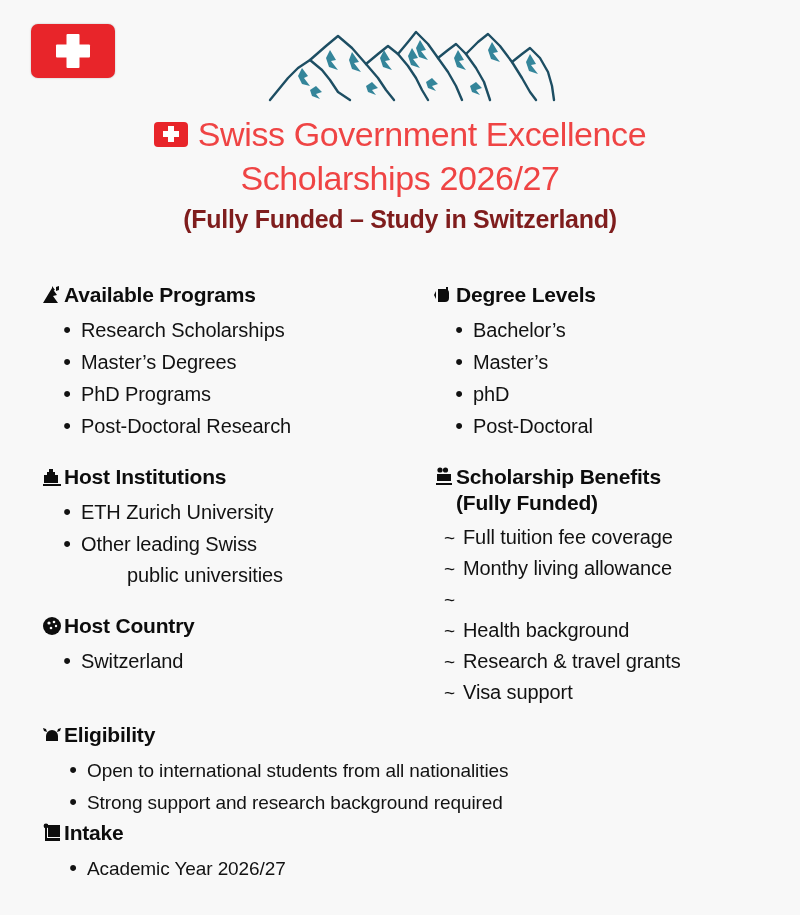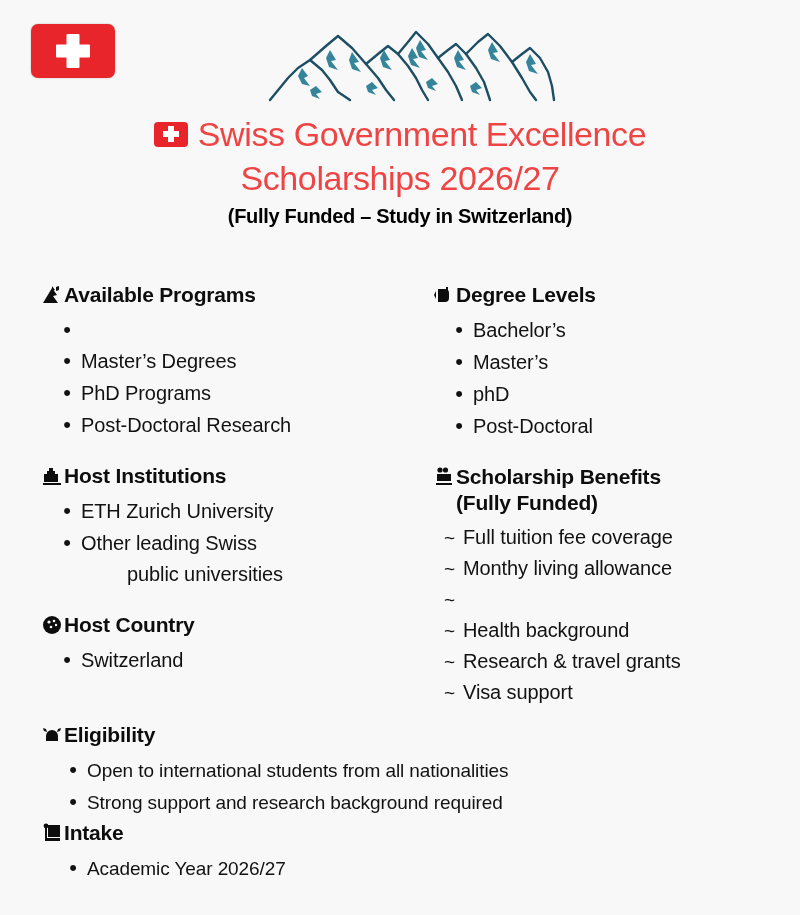--- a/index.html
+++ b/index.html
@@ -104,24 +104,24 @@
   }
   .mini-flag .mh {
     position: absolute;
     left: 50%; top: 50%;
     transform: translate(-50%,-50%);
     width: 16px; height: 6px;
     background: #fff;
   }
   .subtitle {
     margin-top: 5px;
-    font-size: 20px;
+    font-size: 25px;
     font-weight: bold;
     letter-spacing: -0.3px;
-    color: #000000;
+    color: #7f1d1d;
     text-align: center;
   }
 
   
   .columns {
     position: absolute;
     top: 282px;
     left: 0;
     width: 800px;
     height: 440px;
@@ -264,20 +264,21 @@
           <span class="gicon">
             <svg viewBox="0 0 24 24" width="24" height="24">
                 <path fill="#0d0d0d" d="M3 20 L12 5 L17 12 L13 13 L18 20 Z M12 3 L15 7 L12 8 Z M16 4 L19 3 L19 7 L16 8 Z"></path>
               </svg>
           </span>
           <span class="htext">Available Programs</span>
         </div>
         <ul class="items">
           <li>
               <span class="mark dot">•</span>
+              <span class="txt">Research Scholarships</span>
             </li>
           <li>
               <span class="mark dot">•</span>
               <span class="txt">Master’s Degrees</span>
             </li>
           <li>
               <span class="mark dot">•</span>
               <span class="txt">PhD Programs</span>
             </li>
           <li>

